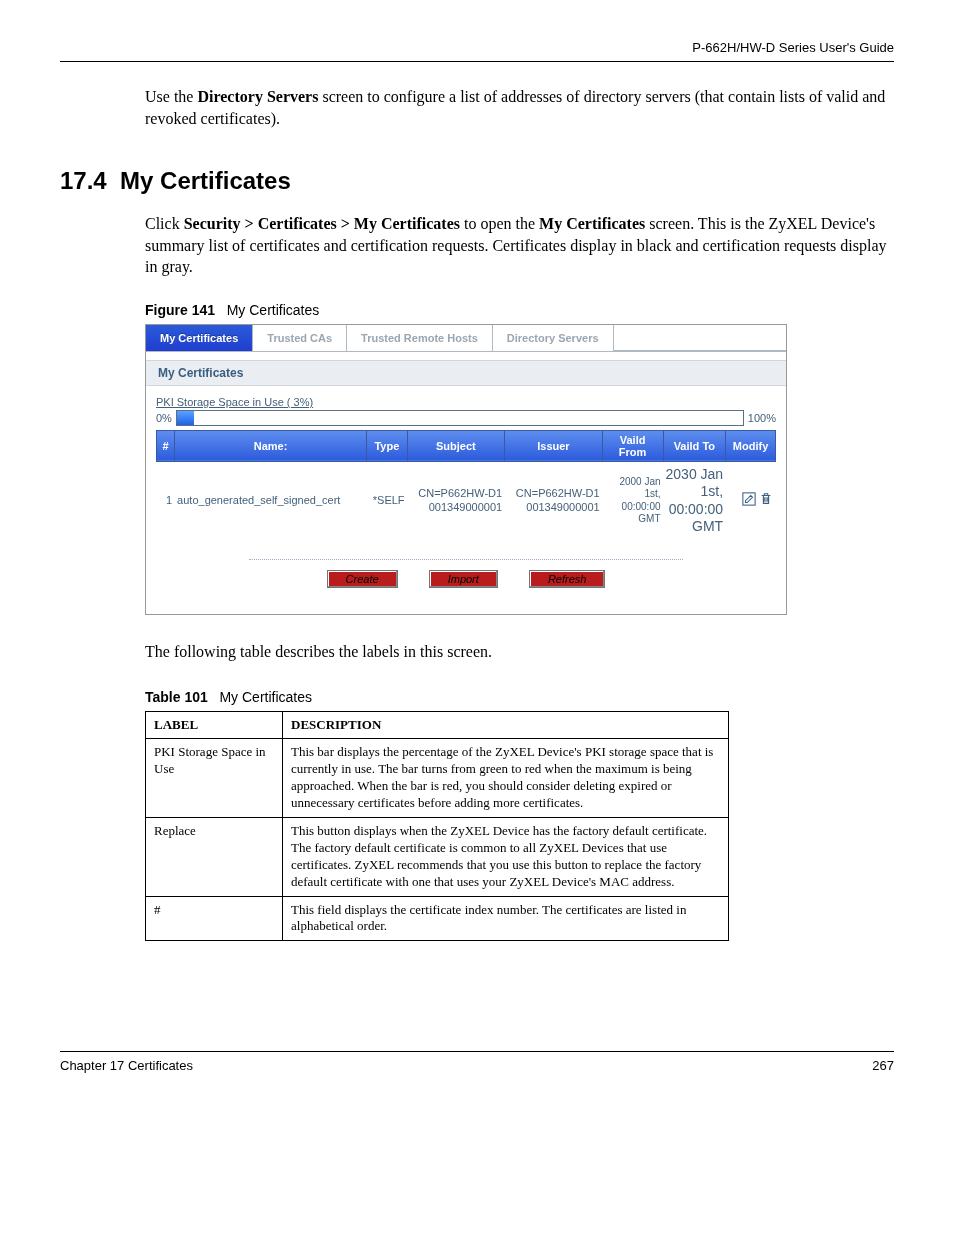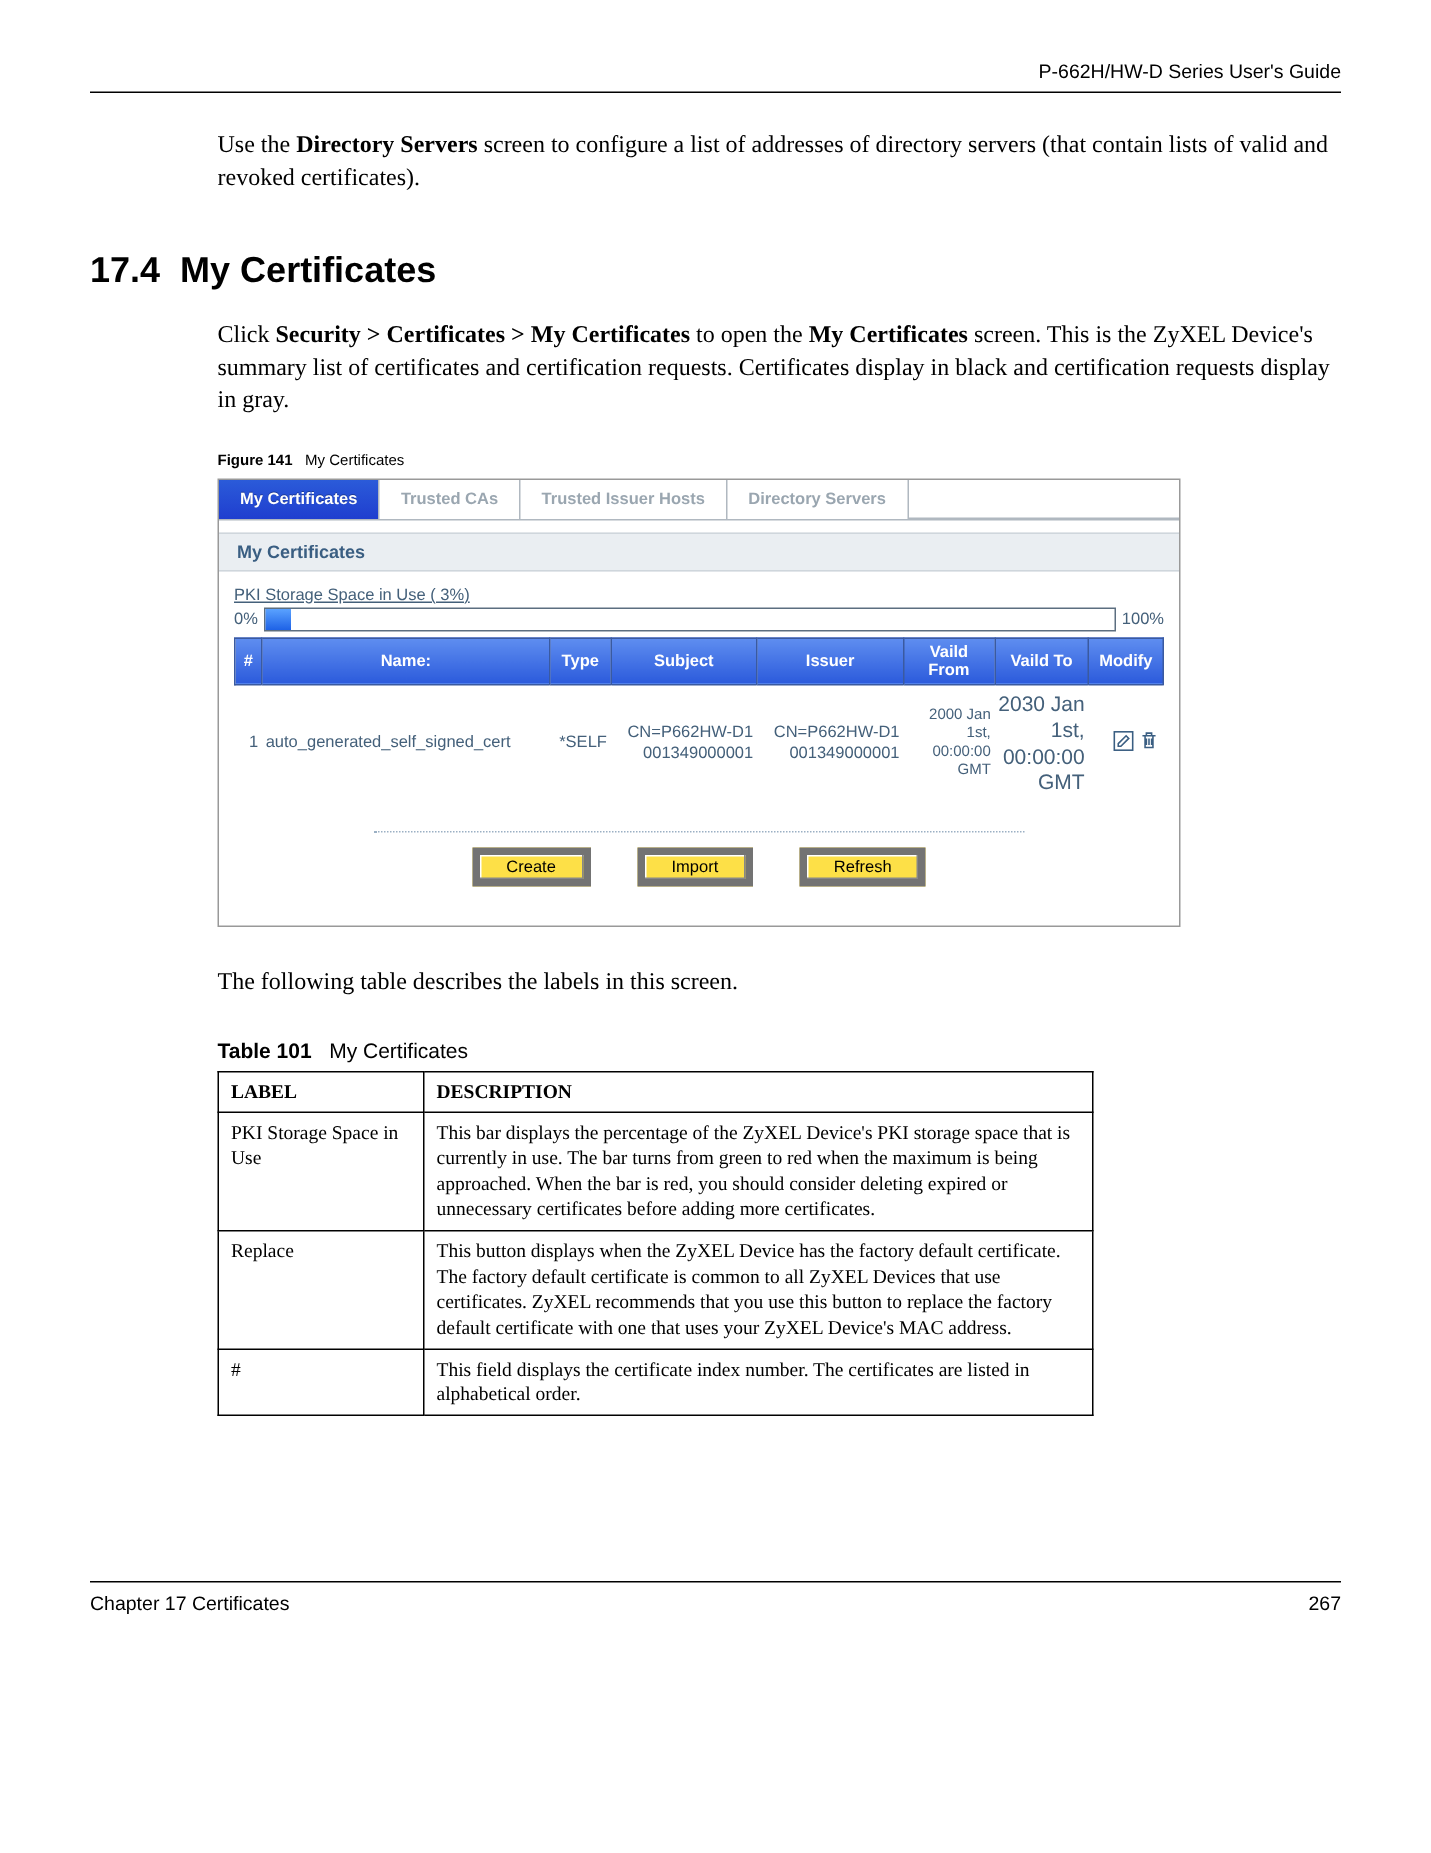--- a/index.html
+++ b/index.html
@@ -29,21 +29,21 @@
   }
   h2.section-head {
     font-family: Arial, Helvetica, sans-serif;
     font-size: 24px;
     font-weight: bold;
     margin: 38px 0 18px 0;
   }
   .bold { font-weight: bold; }
   .fig-cap {
     font-family: Arial, Helvetica, sans-serif;
-    font-size: 10px;
+    font-size: 14px;
     margin: 24px 0 6px 85px;
   }
   .fig-box {
     margin-left: 85px;
     width: 640px;
     border: 1px solid #999;
     background: #fff;
     font-family: Verdana, Geneva, sans-serif;
     font-size: 11px;
     color: #44607a;
@@ -125,24 +125,25 @@
     border-top: 1px dotted #9bb0c4;
     padding-top: 10px;
     width: 70%;
     margin-left: auto; margin-right: auto;
   }
   .win-btn {
     font-family: Verdana, Geneva, sans-serif;
     font-size: 11px;
     padding: 2px 18px;
     margin: 0 14px;
-    background: #fde047;
-    border: 5px solid #737373;
+    background: #b91c1c;
+    border: 1px solid #737373;
     box-shadow: inset -1px -1px 0 #888, inset 1px 1px 0 #fff;
     cursor: pointer;
+    font-style: italic;
   }
   .icon-box { display:inline-block; vertical-align:middle; }
   .post-para {
     margin: 26px 0 0 85px;
     line-height: 1.35;
   }
   .tbl-cap {
     font-family: Liberation Sans, sans-serif;
     font-size: 14px;
     margin: 26px 0 6px 85px;
@@ -193,21 +194,21 @@
 </p>
 
 <div class="fig-cap">
   <span class="bold">Figure 141</span>&nbsp;&nbsp;&nbsp;<span>My Certificates</span>
 </div>
 
 <div class="fig-box">
   <div class="tab-row">
     <div class="tab active">My Certificates</div>
     <div class="tab">Trusted CAs</div>
-    <div class="tab">Trusted Issuer Hosts</div>
+    <div class="tab">Trusted Remote Hosts</div>
     <div class="tab">Directory Servers</div>
     <div class="tab-spacer"></div>
   </div>
   <div class="tab-gap"></div>
   <div class="panel-title">My Certificates</div>
   <div class="panel-body">
     <div class="storage-label">PKI Storage Space in Use ( 3%)</div>
     <div class="storage-row">
       <span class="pct">0%</span>
       <div class="bar">

